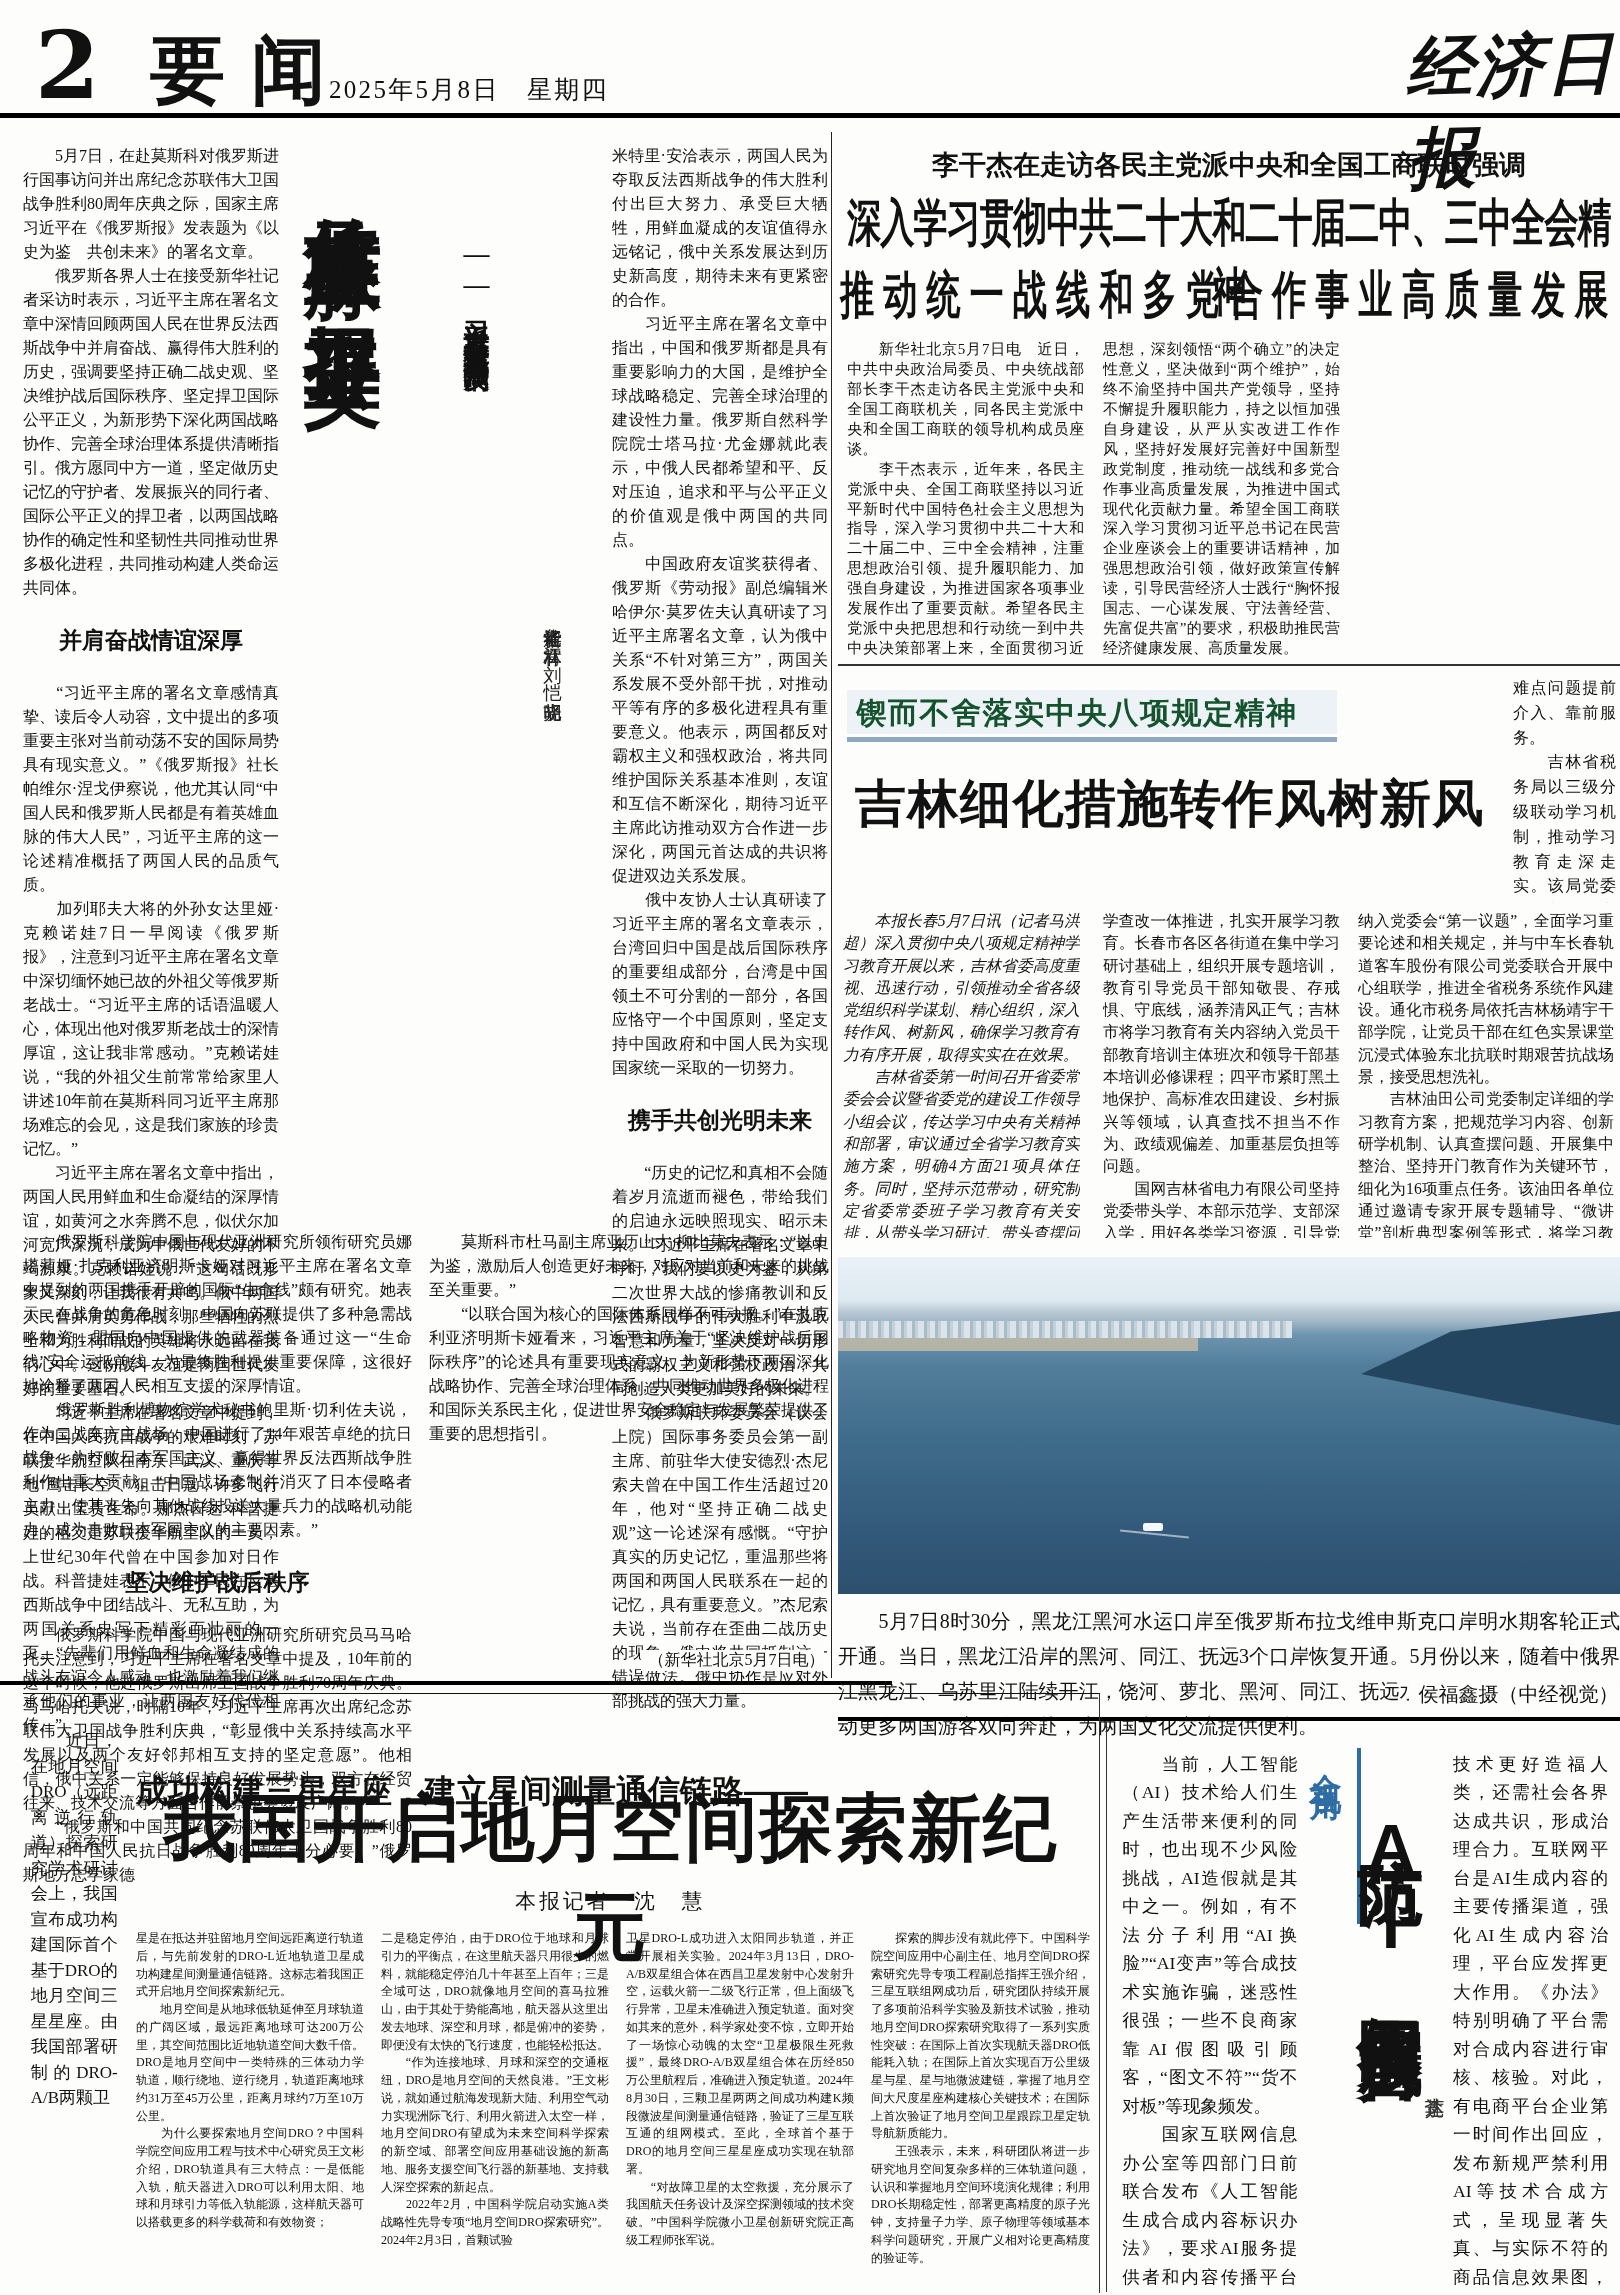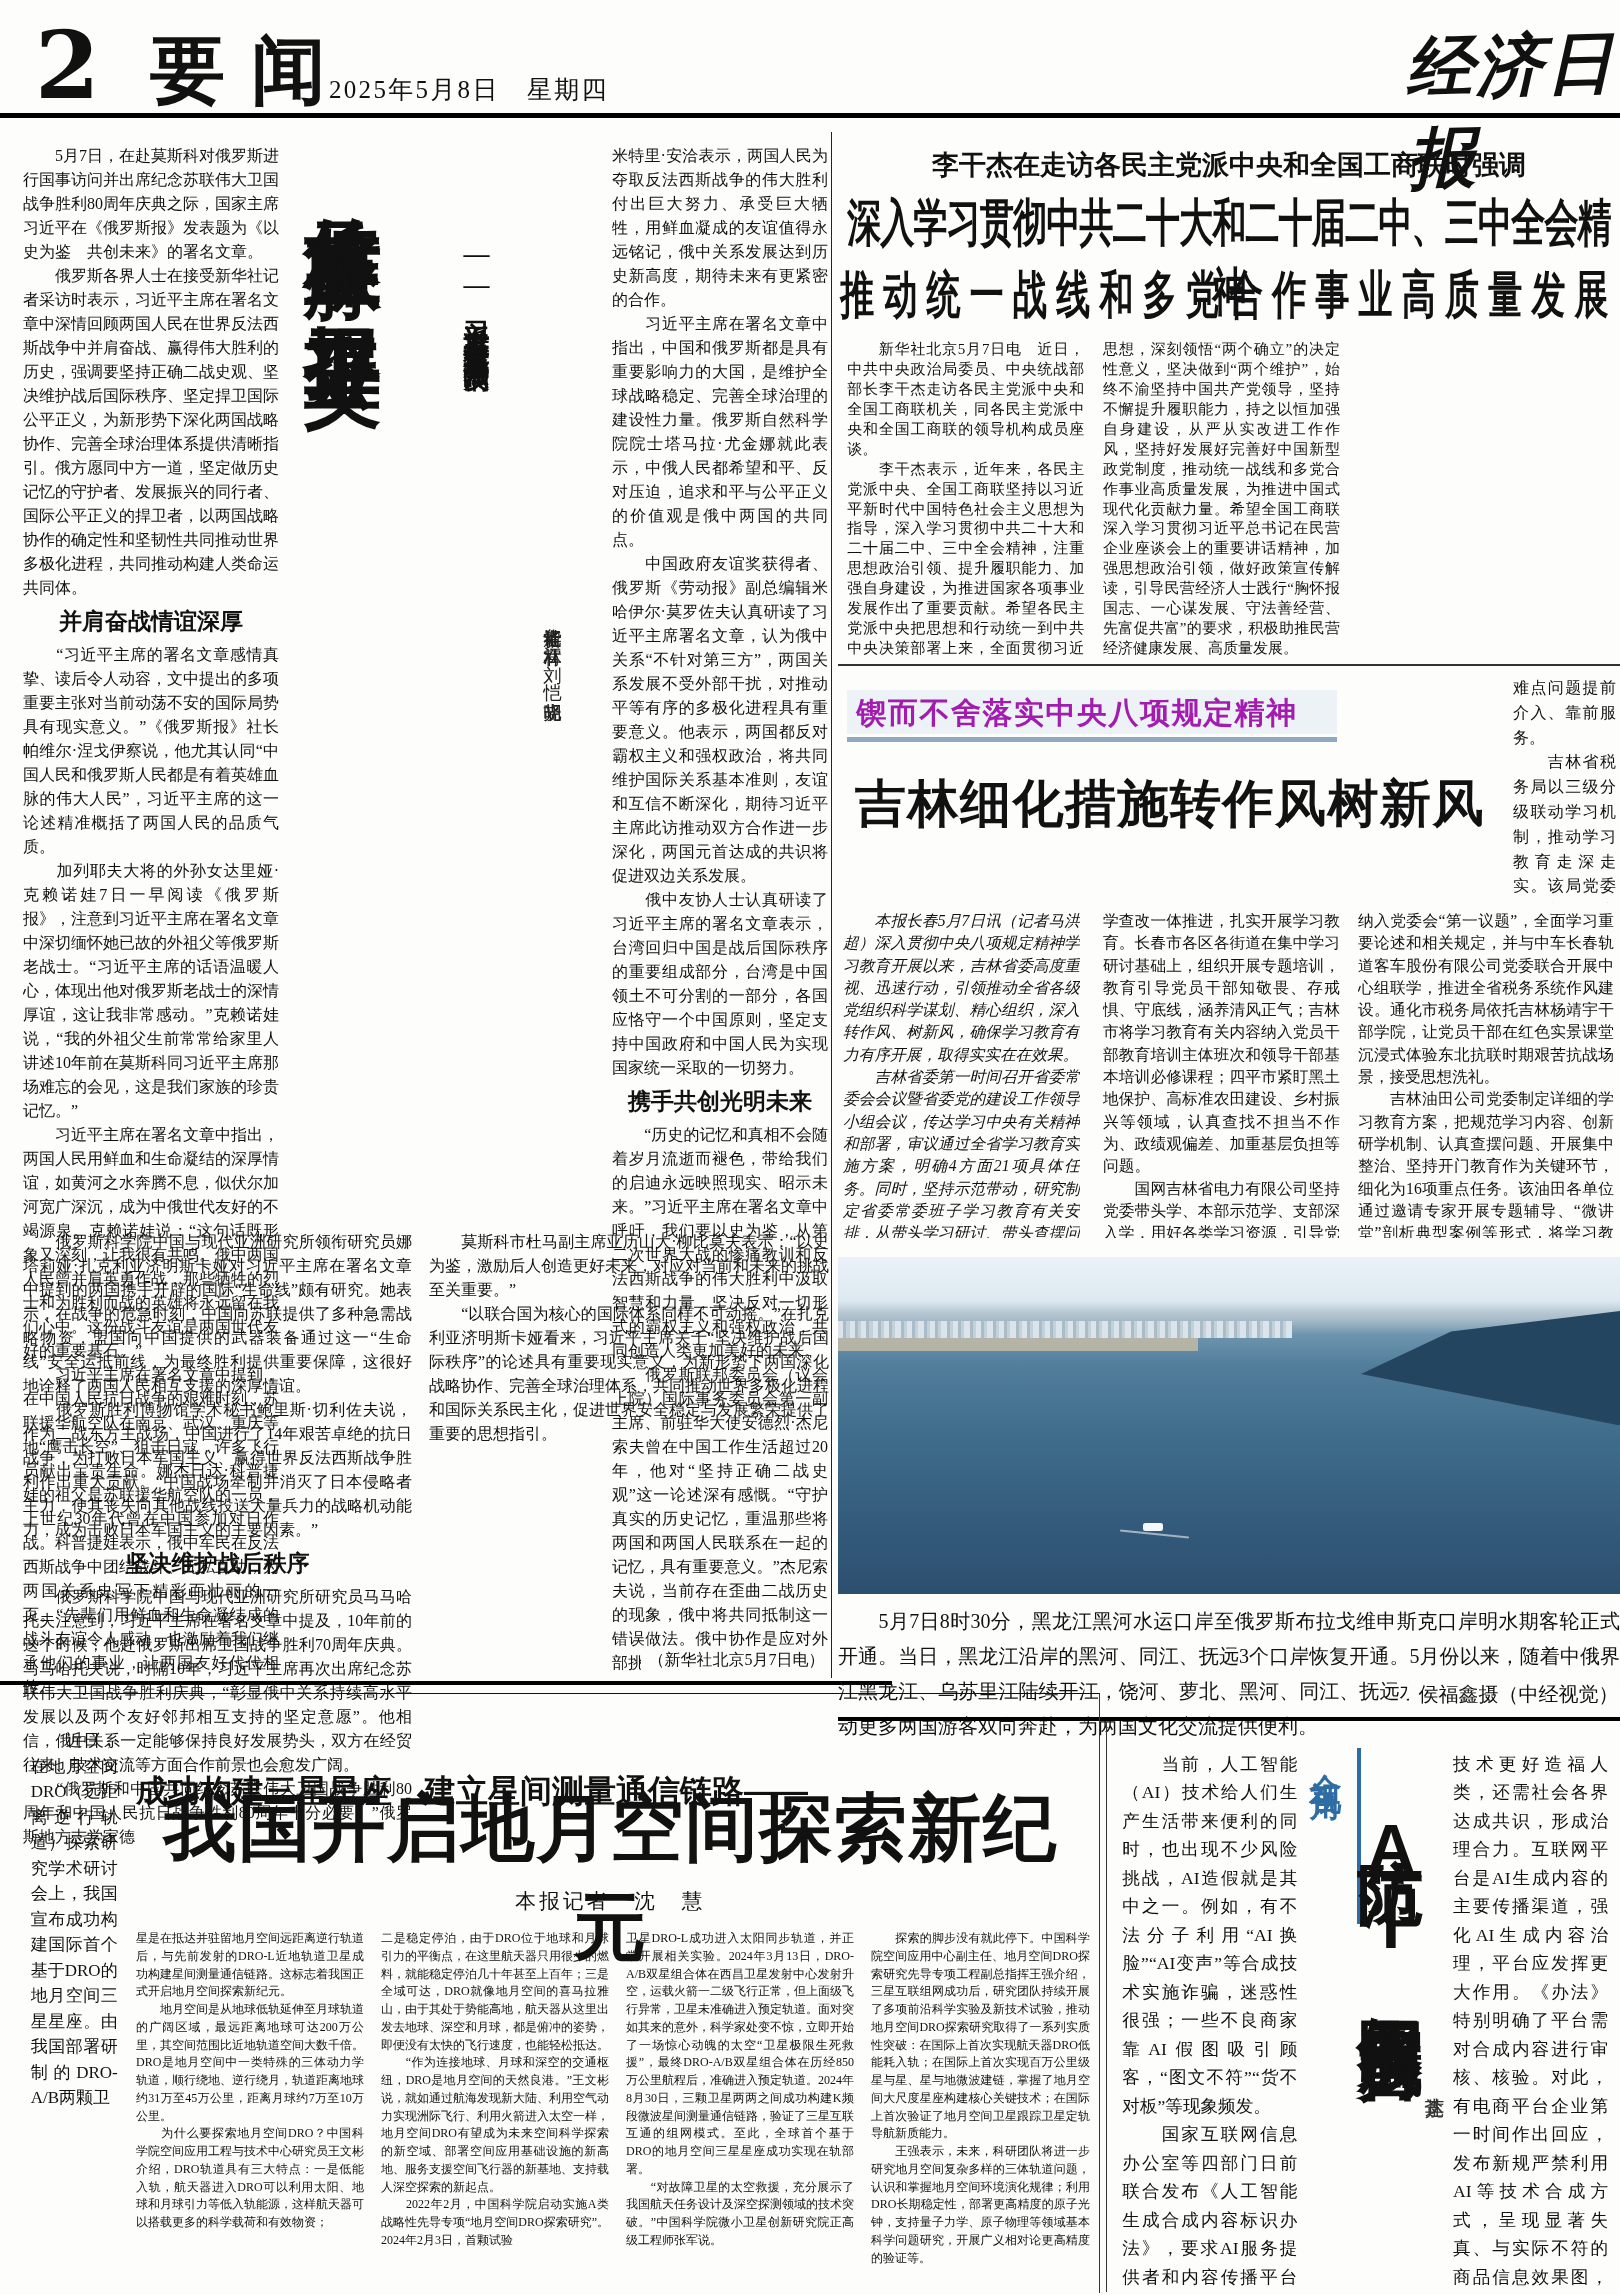--- a/index.html
+++ b/index.html
@@ -2,21 +2,21 @@
 <html style="font-size:12.2px"><head>
 <meta charset="utf-8">
 <style>
   html,body{margin:0;padding:0;background:#888;}
   #page{position:relative;width:1620px;height:2295px;background:#fdfdfb;color:#111;
         font-family:"Liberation Serif","DejaVu Serif",serif;overflow:hidden;}
   .abs{position:absolute;}
   .vtext{writing-mode:vertical-rl;text-orientation:upright;}
   .body-text{text-align:justify;white-space:pre-line;overflow:hidden;line-height:1.5;}
   .subhead{font-family:"Liberation Sans","DejaVu Sans",sans-serif;font-weight:bold;
-           text-align:center;font-size:23px;margin:6px 0;white-space:normal;}
+           text-align:center;font-size:23px;margin:25px 0;white-space:normal;}
   .rule{background:#000;}
   .center{text-align:center;}
   .sans{font-family:"Liberation Sans","DejaVu Sans",sans-serif;}
   
   #pagenum{left:35px;top:10.7px;font-size:93px;font-weight:bold;font-family:"DejaVu Serif",serif;}
   #section-name{left:150px;top:21.4px;font-size:75px;font-weight:bold;letter-spacing:26px;}
   #issue-date{left:329px;top:73px;font-size:25px;letter-spacing:2.3px;}
   #masthead{left:1407px;top:20px;font-size:67px;font-weight:bold;font-style:italic;
             letter-spacing:3.1px;transform:rotate(-1.5deg);font-family:"DejaVu Serif",serif;}
   
@@ -138,21 +138,21 @@
     <div class="abs center sans" id="lgj-title1">深入学习贯彻中共二十大和二十届二中、三中全会精神</div>
     <div class="abs center sans" id="lgj-title2">推动统一战线和多党合作事业高质量发展</div>
     <div class="abs body-text lgj-col" style="left:9.2px;width:237px;">　　新华社北京5月7日电　近日，中共中央政治局委员、中央统战部部长李干杰走访各民主党派中央和全国工商联机关，同各民主党派中央和全国工商联的领导机构成员座谈。
 　　李干杰表示，近年来，各民主党派中央、全国工商联坚持以习近平新时代中国特色社会主义思想为指导，深入学习贯彻中共二十大和二十届二中、三中全会精神，注重思想政治引领、提升履职能力、加强自身建设，为推进国家各项事业发展作出了重要贡献。希望各民主党派中央把思想和行动统一到中共中央决策部署上来，全面贯彻习近平总书记关于做好新时代党的统一战线工作的重要</div>
     <div class="abs body-text lgj-col" style="left:265px;width:237px;">思想，深刻领悟“两个确立”的决定性意义，坚决做到“两个维护”，始终不渝坚持中国共产党领导，坚持不懈提升履职能力，持之以恒加强自身建设，从严从实改进工作作风，坚持好发展好完善好中国新型政党制度，推动统一战线和多党合作事业高质量发展，为推进中国式现代化贡献力量。希望全国工商联深入学习贯彻习近平总书记在民营企业座谈会上的重要讲话精神，加强思想政治引领，做好政策宣传解读，引导民营经济人士践行“胸怀报国志、一心谋发展、守法善经营、先富促共富”的要求，积极助推民营经济健康发展、高质量发展。</div>
   </div>
   <div class="abs" style="left:838px;top:664px;width:782px;height:1.5px;background:#333;"></div>
 
   <div class="abs" id="jilin">
     <div class="abs" id="jilin-kicker-band"></div>
-    <div class="abs" id="jilin-kicker" style="color:#a21caf;">锲而不舍落实中央八项规定精神</div>
+    <div class="abs" id="jilin-kicker" style="color:#14532d;">锲而不舍落实中央八项规定精神</div>
     <div class="abs" id="jilin-kicker-bar"></div>
     <div class="abs center" id="jilin-title">吉林细化措施转作风树新风</div>
     <div class="abs body-text" id="jilin-side">难点问题提前介入、靠前服务。
 　　吉林省税务局以三级分级联动学习机制，推动学习教育走深走实。该局党委将深入贯彻中央八项规定精神</div>
     <div class="abs body-text jilin-col" style="left:5px;width:237px;font-style:italic;">　　本报长春5月7日讯（记者马洪超）深入贯彻中央八项规定精神学习教育开展以来，吉林省委高度重视、迅速行动，引领推动全省各级党组织科学谋划、精心组织，深入转作风、树新风，确保学习教育有力有序开展，取得实实在在效果。
 　　吉林省委第一时间召开省委常委会会议暨省委党的建设工作领导小组会议，传达学习中央有关精神和部署，审议通过全省学习教育实施方案，明确4方面21项具体任务。同时，坚持示范带动，研究制定省委常委班子学习教育有关安排，从带头学习研讨、带头查摆问题、带头集中整治、带头开门教育等方面细化工作举措。
 　　该省各地各部门结合实际，坚持</div>
     <div class="abs body-text jilin-col" style="left:265px;width:237px;">学查改一体推进，扎实开展学习教育。长春市各区各街道在集中学习研讨基础上，组织开展专题培训，教育引导党员干部知敬畏、存戒惧、守底线，涵养清风正气；吉林市将学习教育有关内容纳入党员干部教育培训主体班次和领导干部基本培训必修课程；四平市紧盯黑土地保护、高标准农田建设、乡村振兴等领域，认真查找不担当不作为、政绩观偏差、加重基层负担等问题。
 　　国网吉林省电力有限公司坚持党委带头学、本部示范学、支部深入学，用好各类学习资源，引导党员干部学思践悟。严格对标对表梳理排查，聚焦制约高寒地区新型电力系统建设、高标准农田电力设施建设等</div>
     <div class="abs body-text jilin-col" style="left:520px;width:256px;">纳入党委会“第一议题”，全面学习重要论述和相关规定，并与中车长春轨道客车股份有限公司党委联合开展中心组联学，推进全省税务系统作风建设。通化市税务局依托吉林杨靖宇干部学院，让党员干部在红色实景课堂沉浸式体验东北抗联时期艰苦抗战场景，接受思想洗礼。

